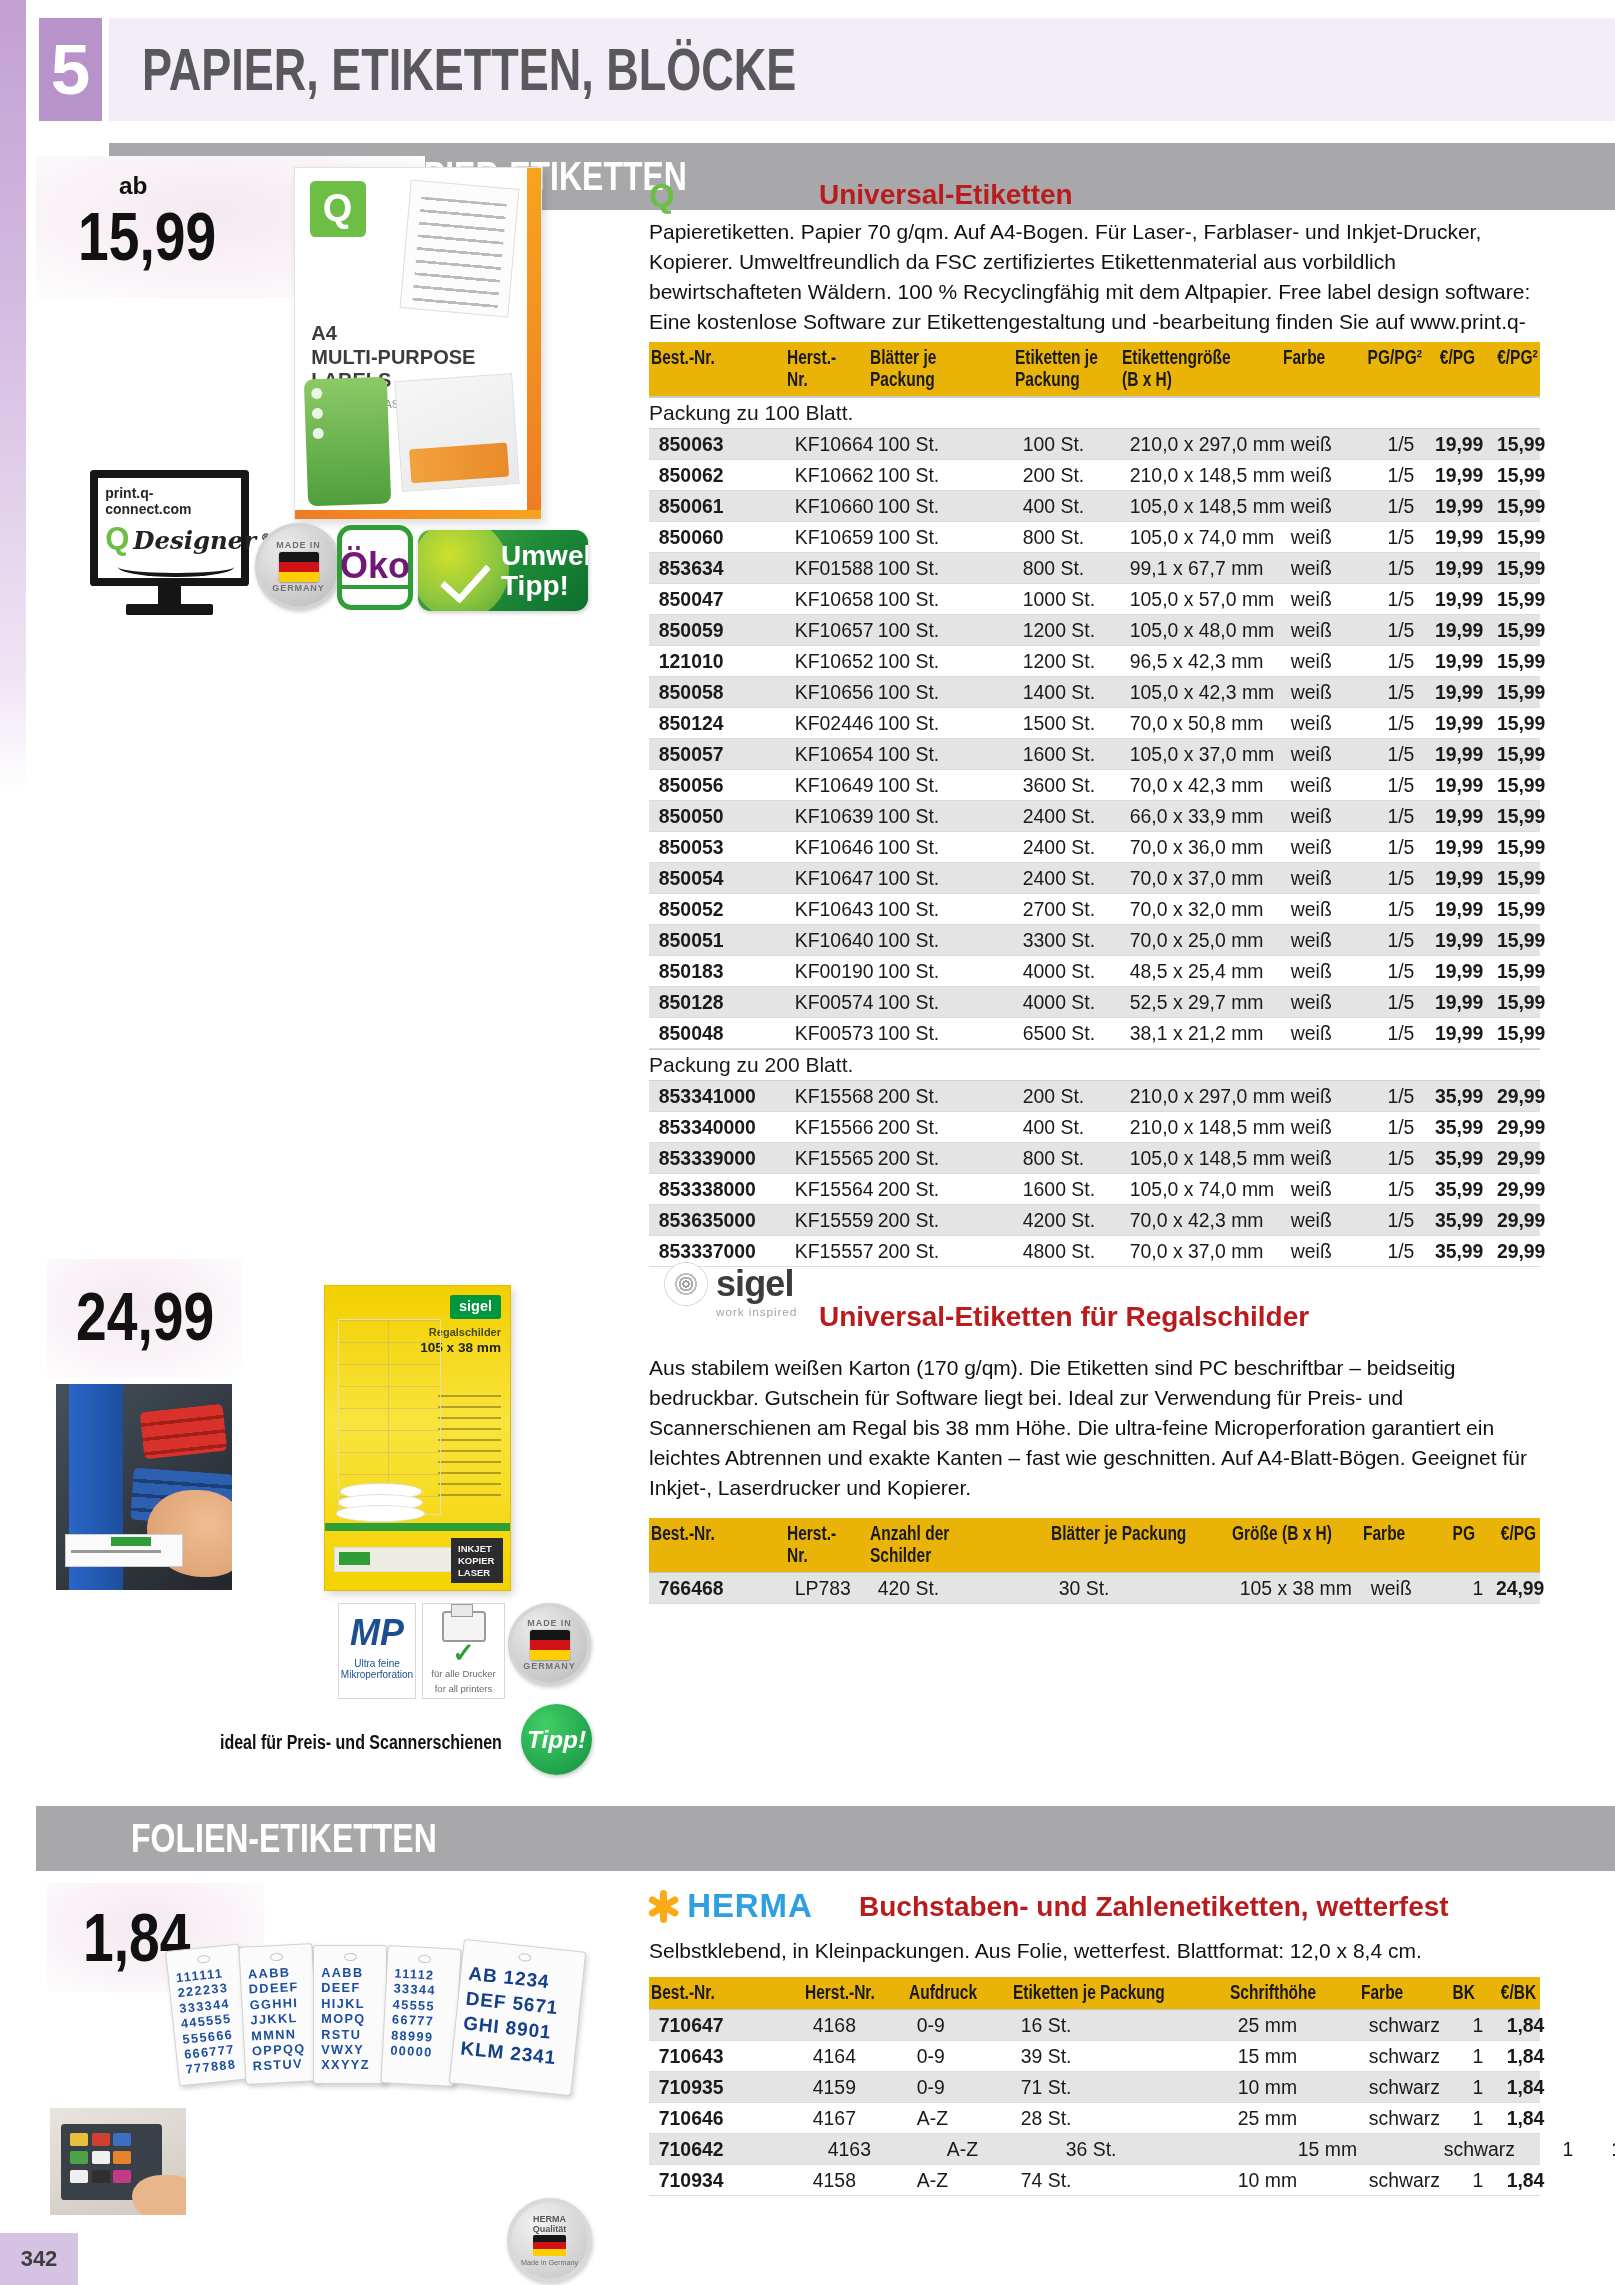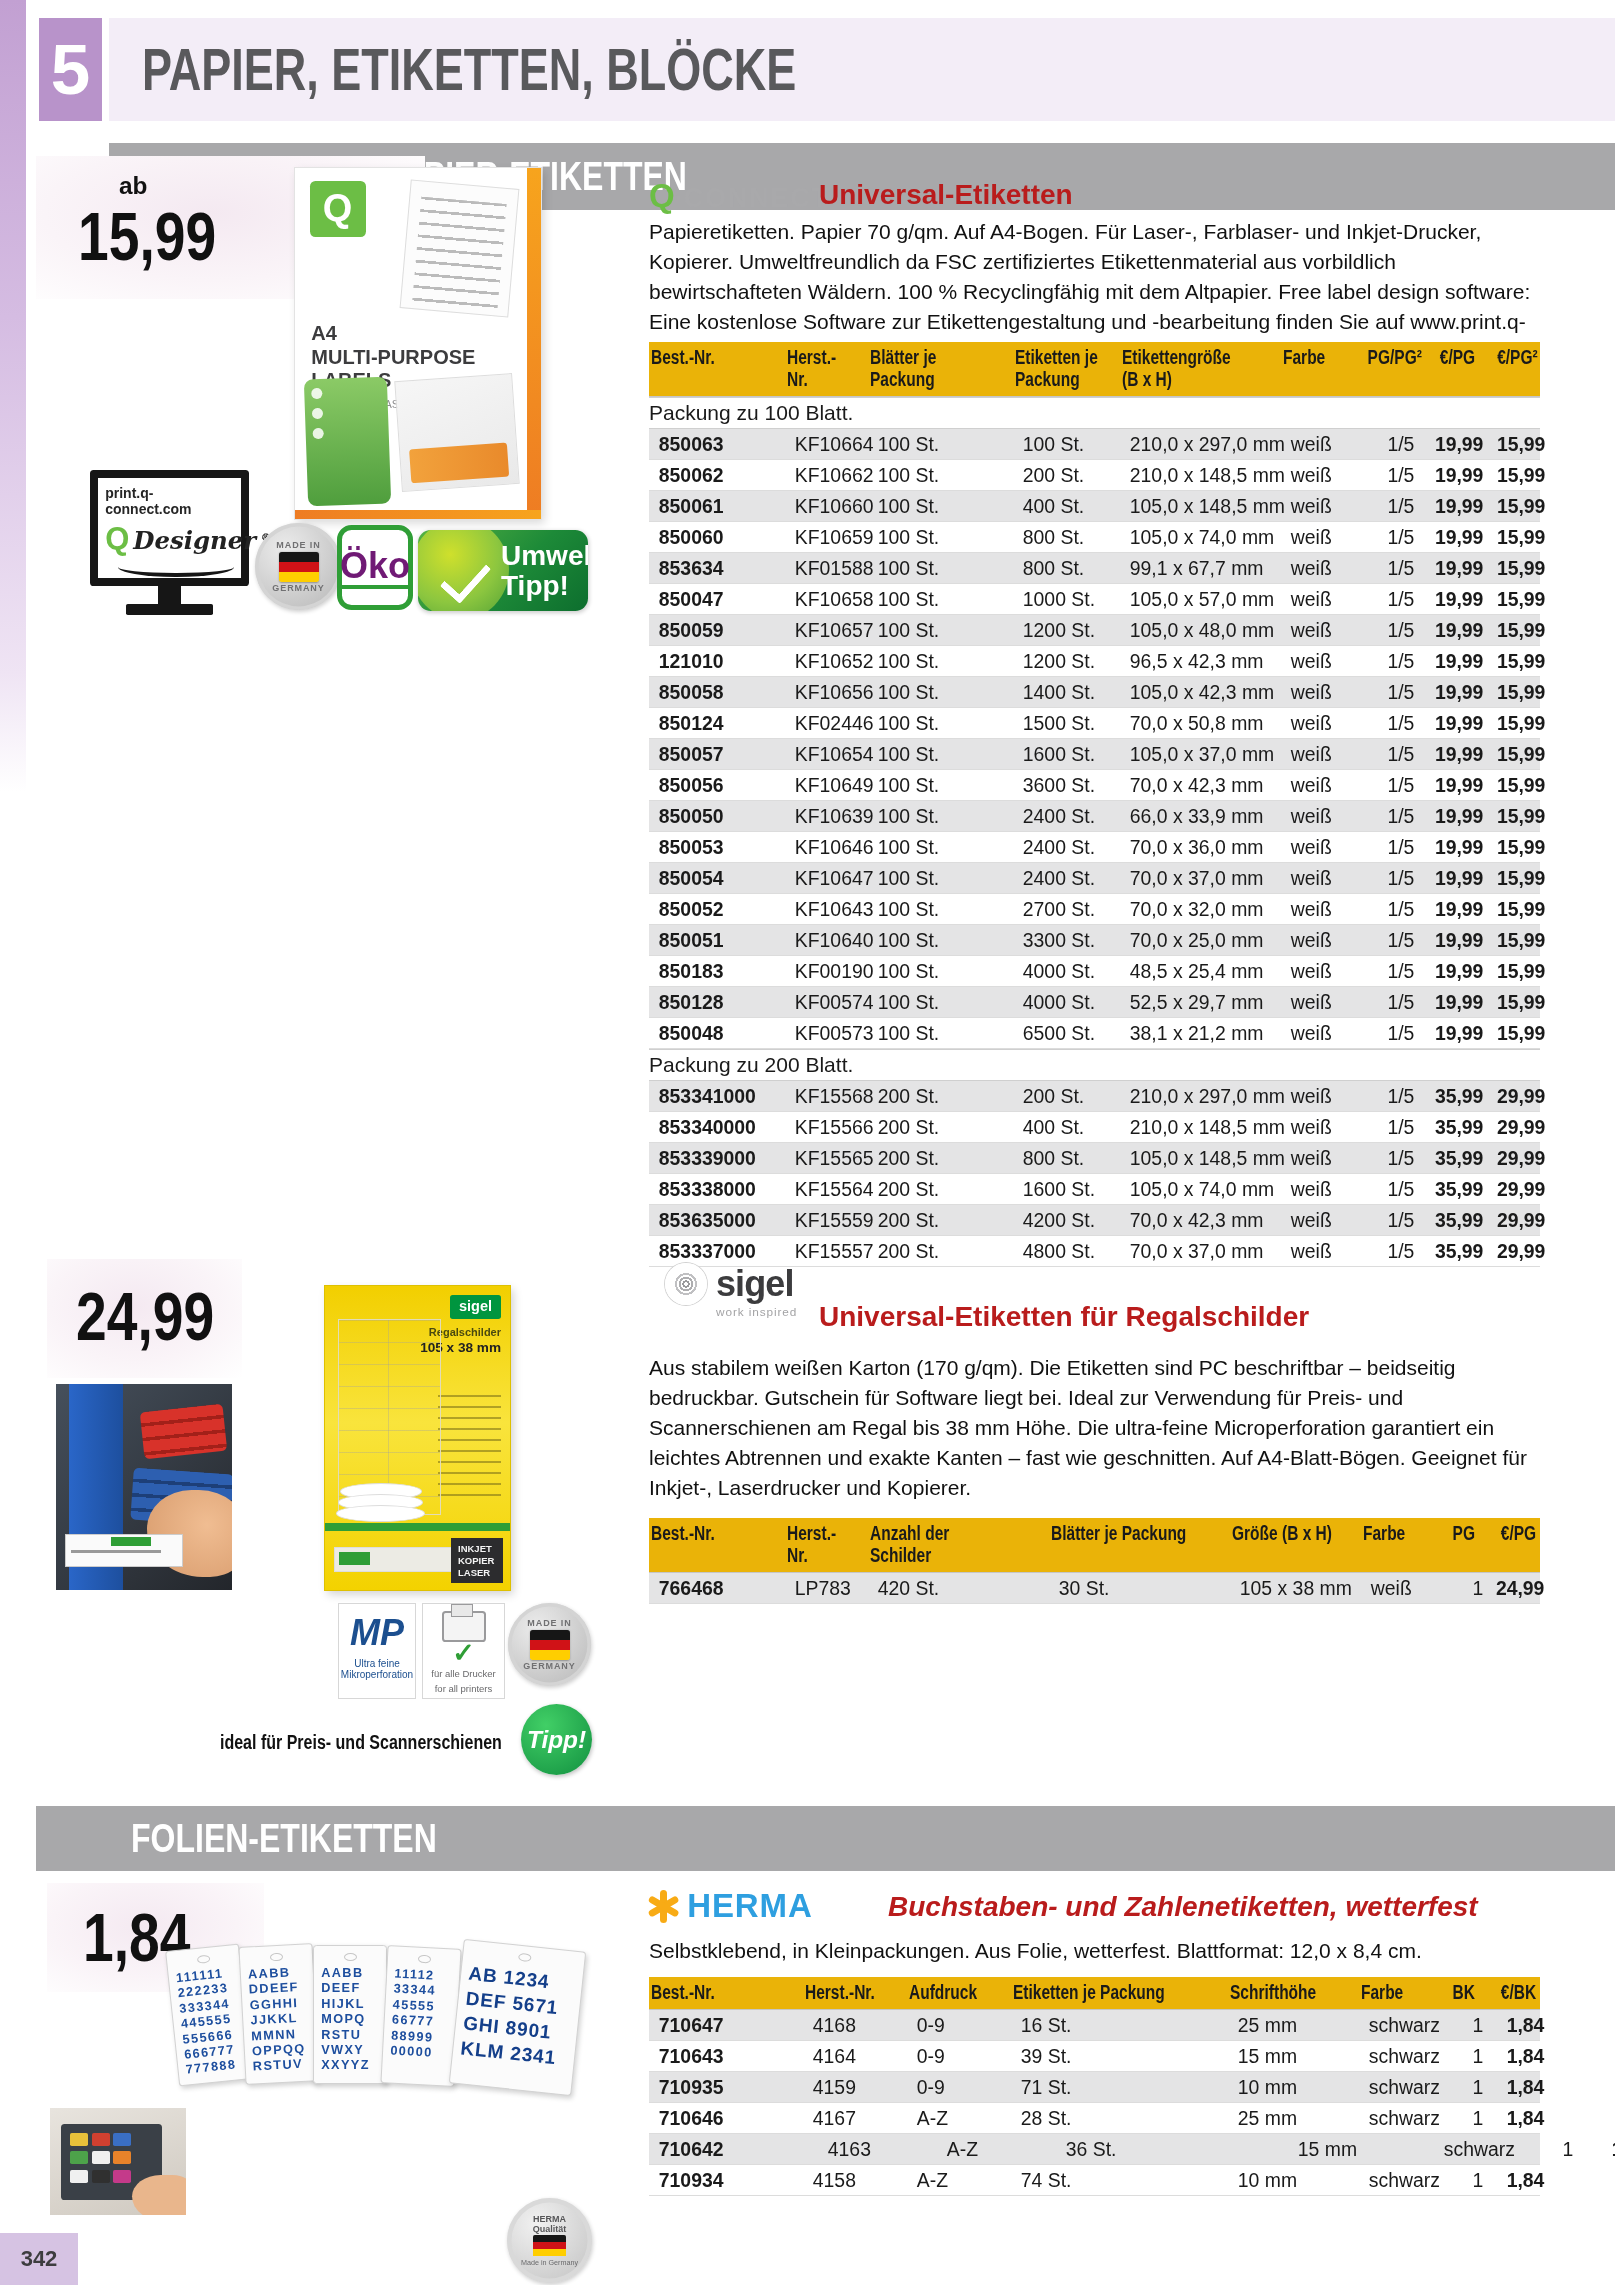--- a/index.html
+++ b/index.html
@@ -743,21 +743,21 @@
   </div>
 
   <div class="abs" style="left:647px;top:1887px;display:flex;align-items:center;">
     <div class="hstar">
       <i style="transform:rotate(0deg);"></i>
         <i style="transform:rotate(60deg);"></i>
         <i style="transform:rotate(120deg);"></i>
     </div>
     <div class="herma-word" style="margin-left:7.2px;">HERMA</div>
   </div>
-  <div class="abs brand-title" style="left:888px;top:1891px;font-style:italic;">Buchstaben- und Zahlenetiketten, wetterfest</div>
+  <div class="abs brand-title" style="left:859px;top:1891px;">Buchstaben- und Zahlenetiketten, wetterfest</div>
 
   <div class="abs desc" style="left:649px;top:1936px;width:891px;">Selbstklebend, in Kleinpackungen. Aus Folie, wetterfest. Blattformat: 12,0 x 8,4 cm.</div>
 
   <div class="dtable abs" style="left:649px;top:1977px;width:891px;">
       <div class="trow thead" style="grid-template-columns: 154px 104px 104px 217px 131px 76px 44px 61px;">
         <div class="tcell"><span class="sq">Best.-Nr.</span></div>
         <div class="tcell"><span class="sq">Herst.-Nr.</span></div>
         <div class="tcell"><span class="sq">Aufdruck</span></div>
         <div class="tcell"><span class="sq">Etiketten je Packung</span></div>
         <div class="tcell"><span class="sq">Schrifthöhe</span></div>

